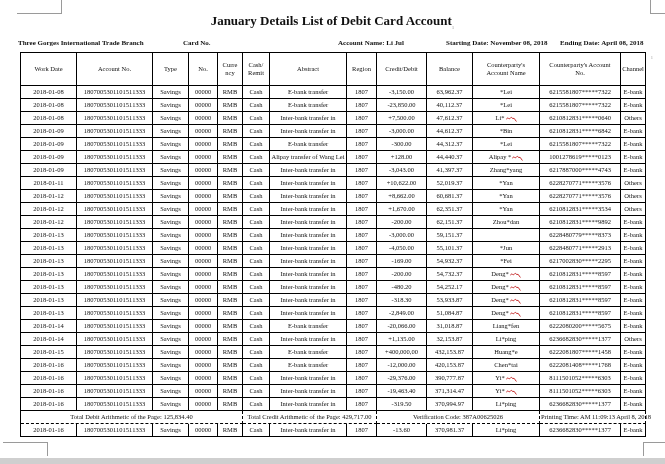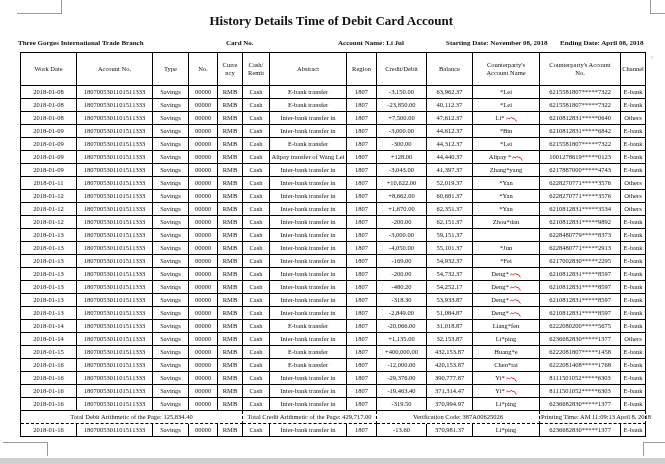--- a/index.html
+++ b/index.html
@@ -5,21 +5,21 @@
   html,body{margin:0;padding:0;}
   body{background:#cfcfcf;font-family:"Liberation Serif", serif;}
   .viewport{position:relative;width:665px;height:464px;background:#cfcfcf;overflow:hidden;}
   .page{position:absolute;left:0;top:0;width:665px;height:458px;background:#ffffff;overflow:hidden;}
   .cm{position:absolute;background:#9a9a9a;}
   .doc-title{position:absolute;top:13px;left:0;width:665px;text-align:center;font-size:13px;font-weight:bold;color:#111;}
   .title-mark{font-size:5px;color:#999;font-weight:normal;vertical-align:sub;}
   .info-line{position:absolute;top:39px;left:0;width:665px;height:11px;font-size:7px;font-weight:bold;color:#111;}
   .info-line span{position:absolute;white-space:nowrap;}
   .i-branch{left:18px;}
-  .i-card{left:183px;margin-left:43px;}
+  .i-card{left:183px;}
   .i-account{left:338px;}
   .i-start{left:446px;}
   .i-end{left:560px;text-align:right;}
   table.hist{position:absolute;left:20px;top:52px;width:625px;border-collapse:separate;border-spacing:0;table-layout:fixed;font-size:6.5px;line-height:1.15;color:#111;border-top:1px solid #000;border-left:1px solid #000;}
   table.hist th, table.hist td{border-right:1px solid #000;border-bottom:1px solid #000;padding:0 1px;text-align:center;vertical-align:middle;font-weight:normal;overflow:hidden;word-wrap:break-word;}
   table.hist thead th{height:32px;white-space:pre-line;line-height:1.3;}
   table.hist tbody td{height:12px;}
   td.c-channel{overflow:visible;position:relative;}
   .rowmark{position:absolute;right:-8px;top:3px;font-size:4.5px;color:#999;line-height:1;}
   tr.totals td{border-right:1px dashed #000;border-bottom:1px dashed #000;white-space:nowrap;overflow:visible;height:12px;}
@@ -34,21 +34,21 @@
     <div class="cm" style="left:61px;top:0;width:1px;height:13px;"></div>
     <div class="cm" style="left:17px;top:13px;width:45px;height:1px;"></div>
     <div class="cm" style="left:650px;top:0;width:1px;height:13px;"></div>
     <div class="cm" style="left:650px;top:13px;width:15px;height:1px;"></div>
     <div class="cm" style="left:47px;top:442px;width:1px;height:14px;"></div>
     <div class="cm" style="left:3px;top:442px;width:45px;height:1px;"></div>
     <div class="cm" style="left:643px;top:442px;width:1px;height:14px;"></div>
     <div class="cm" style="left:643px;top:442px;width:22px;height:1px;"></div>
 
     <div class="doc-title">
-      <span>History Details Time of Debit Card Account</span><span class="title-mark">1</span>
+      <span>January Details List of Debit Card Account</span><span class="title-mark">1</span>
     </div>
 
     <div class="info-line">
       <span class="i-branch">Three Gorges International Trade Branch</span>
       <span class="i-card">Card No.</span>
       <span class="i-account">Account Name: Li Jul</span>
       <span class="i-start">Starting Date: November 08, 2018</span>
       <span class="i-end">Ending Date: April 08, 2018</span>
     </div>
 

